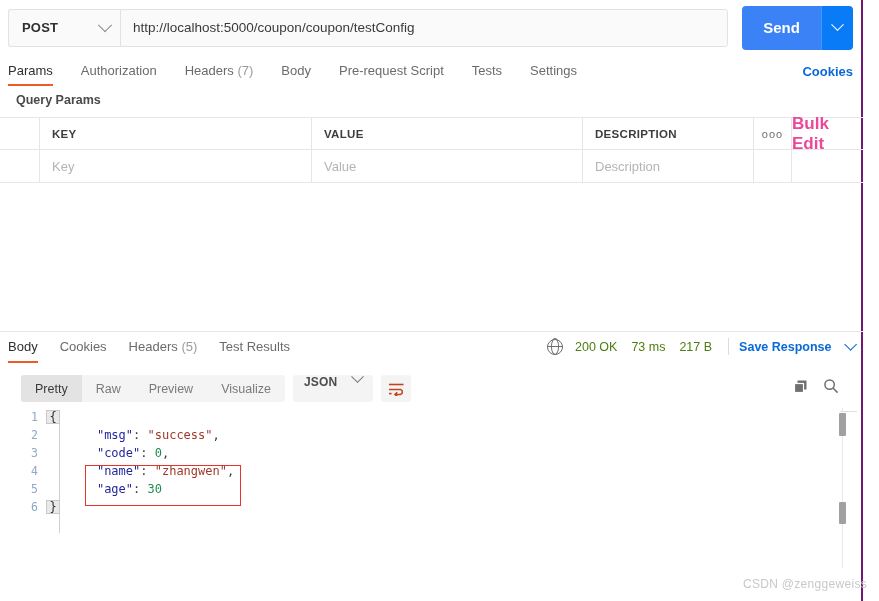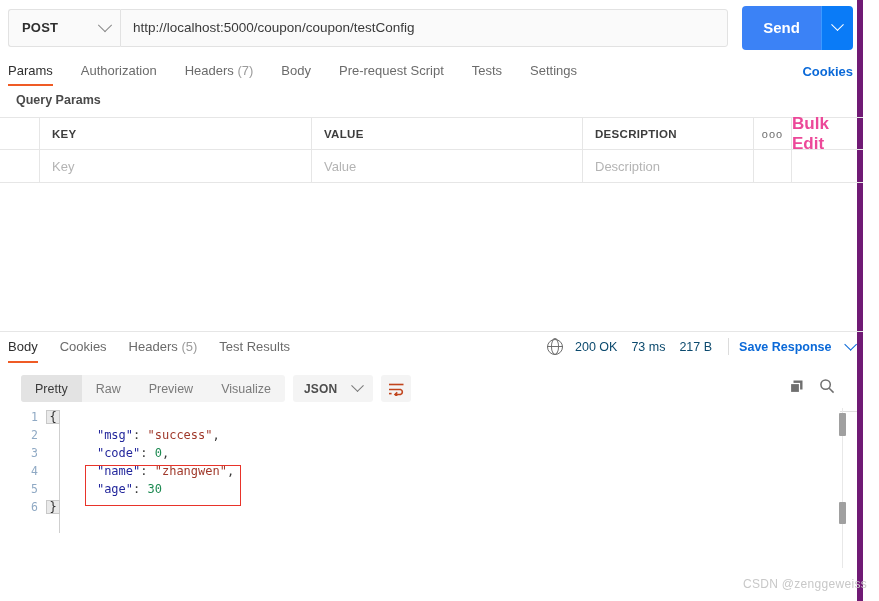--- a/index.html
+++ b/index.html
@@ -14,21 +14,21 @@
     font-size: 13px;
     color: #2f2f2f;
     overflow: hidden;
     position: relative;
   }
   .app {
     position: absolute;
     left: 0; top: 0;
     width: 863px;
     height: 601px;
-    border-right: 6px solid #701a75;
+    border-right: 2px solid #701a75;
     box-sizing: border-box;
     background: #fff;
   }
   .right-gutter {
     position: absolute;
     left: 864px; top: 0;
     width: 15px; height: 601px;
     background: #ffffff;
   }
 
@@ -266,21 +266,21 @@
   .globe::after {
     content: "";
     position: absolute;
     left: -1.3px; right: -1.3px;
     top: 50%; margin-top: -0.6px;
     height: 1.3px;
     background: #6e6e6e;
   }
   .stat {
     font-size: 12.5px;
-    color: #0c4a6e;
+    color: #4d7c0f;
     margin-right: 14px;
     white-space: nowrap;
   }
   .stat-sep {
     width: 1px;
     height: 17px;
     background: #dcdcdc;
     margin: 0 10px 0 2px;
   }
   .save-resp {
@@ -326,21 +326,20 @@
   .seg-item.active {
     background: #e3e3e3;
     color: #3b3b3b;
   }
   .fmt-select {
     margin-left: 8px;
     height: 27px;
     background: #f4f4f4;
     border-radius: 3px;
     display: flex;
-    align-items: center;
     padding: 0 11px;
     cursor: pointer;
     gap: 16px;
   }
   .fmt-label {
     font-size: 12px;
     font-weight: bold;
     color: #4d4d4d;
     letter-spacing: 0.2px;
   }

